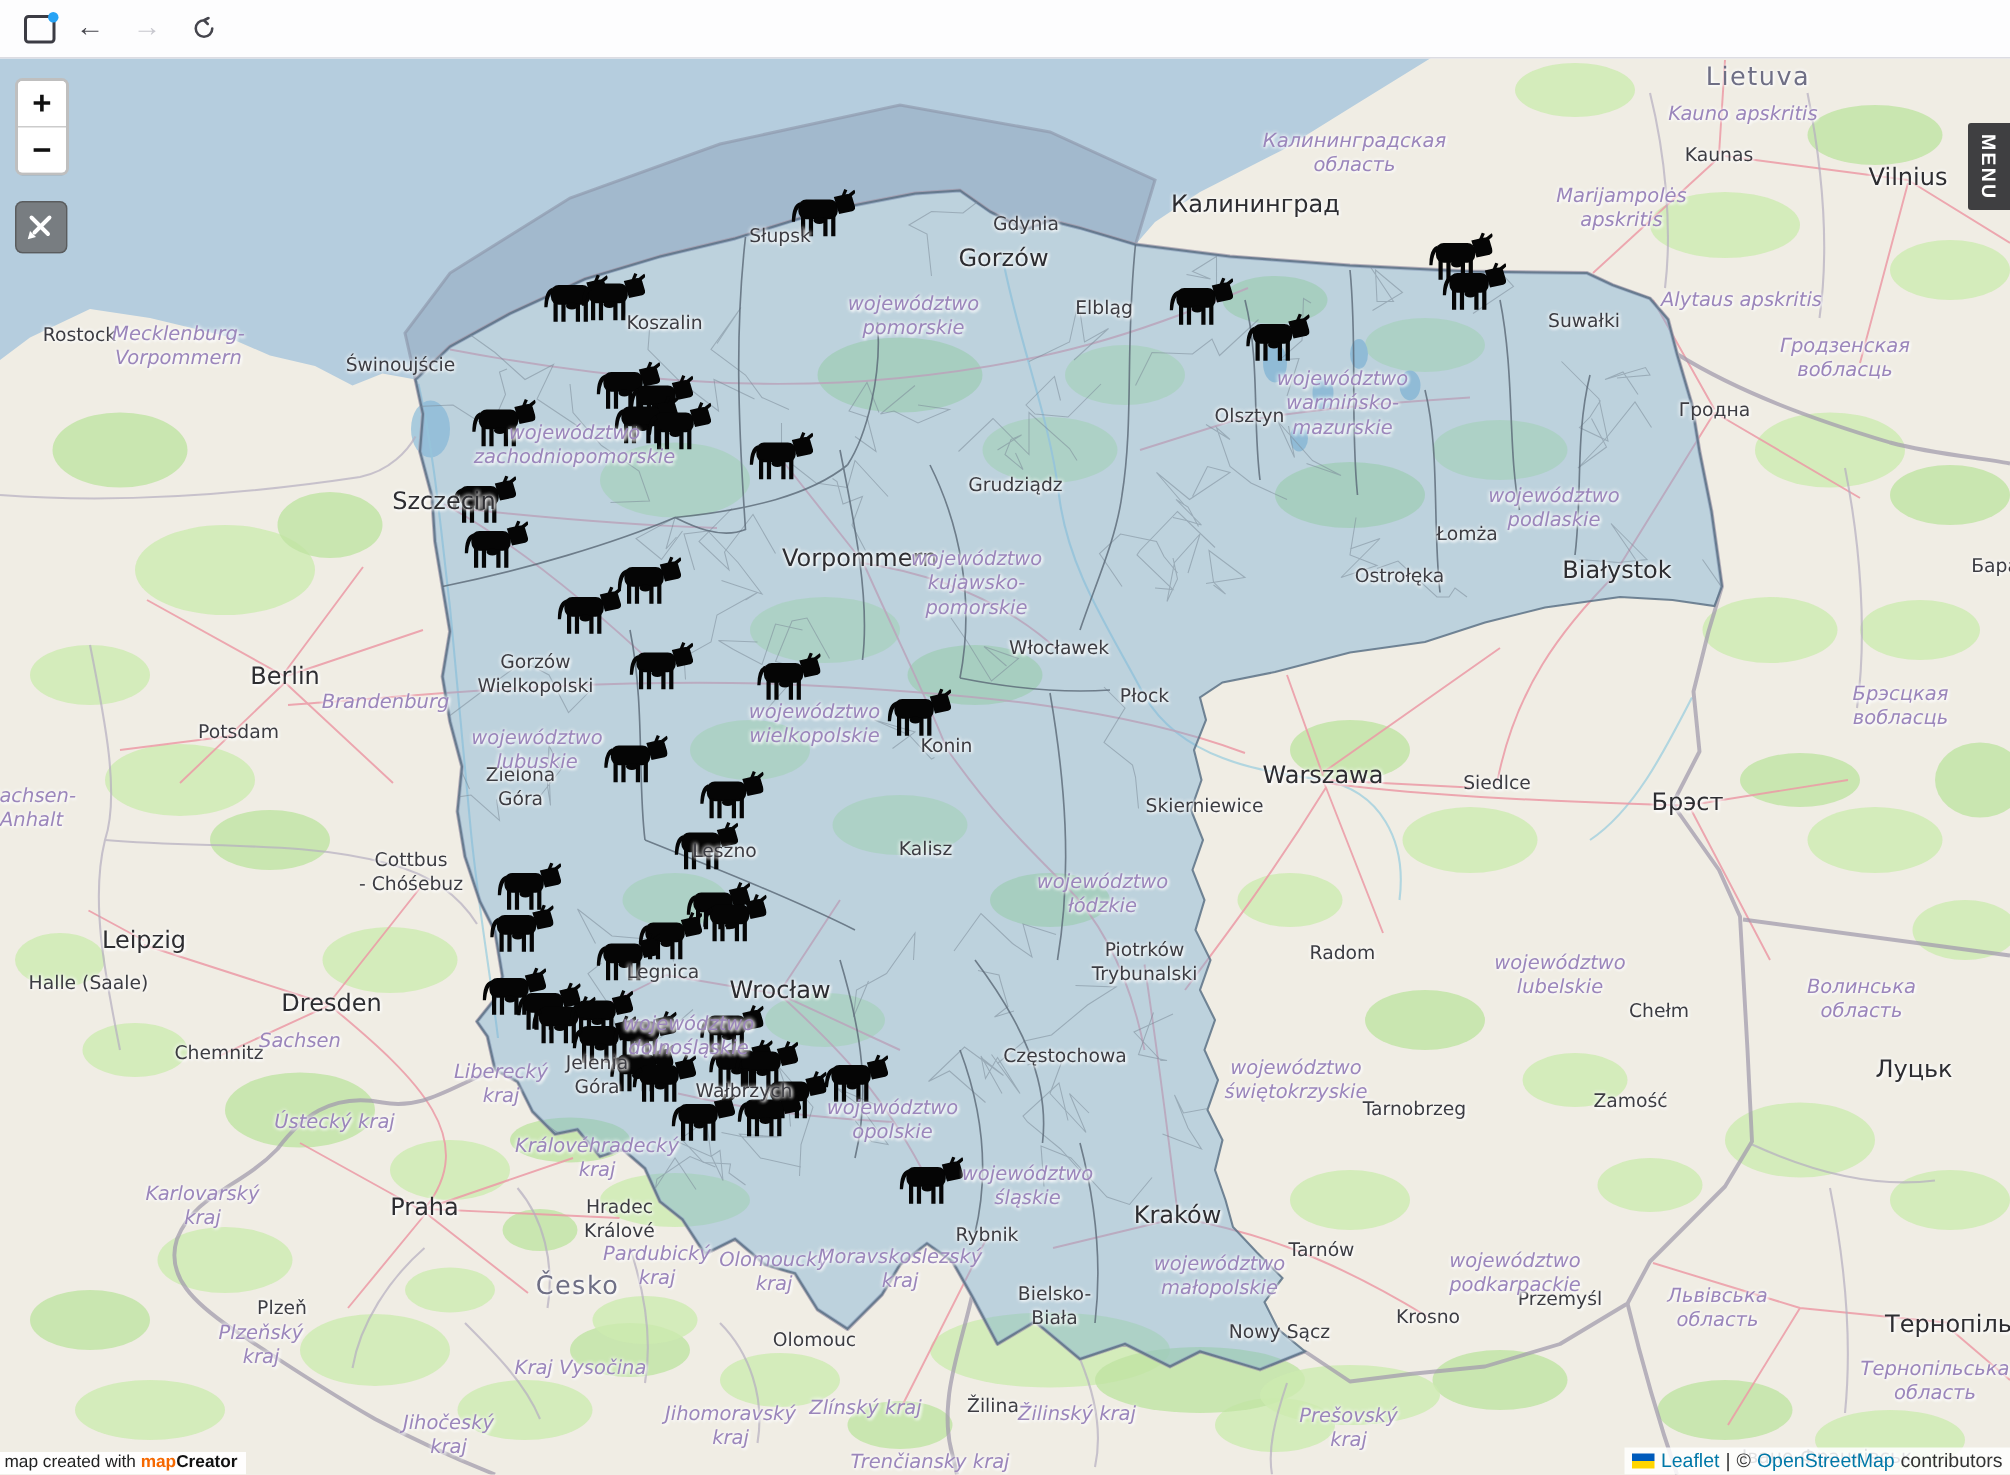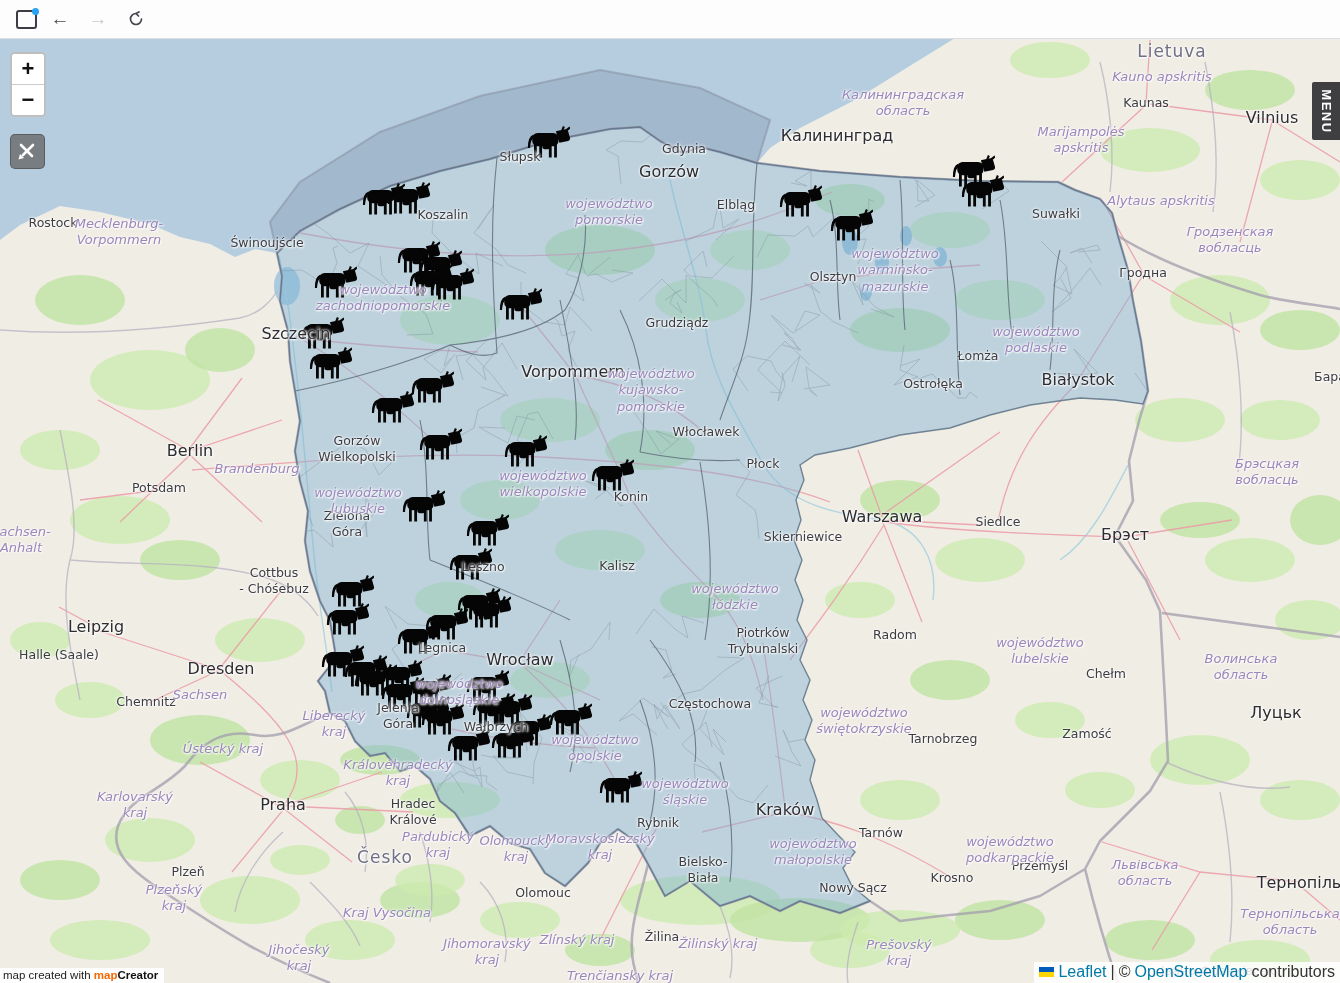--- a/index.html
+++ b/index.html
@@ -39,21 +39,21 @@
     justify-content:center;z-index:20;cursor:pointer;}
   .menutab{position:absolute;right:0;top:44px;width:28px;height:58px;background:#3f3f41;color:#fff;
     z-index:20;display:flex;align-items:center;justify-content:center;cursor:pointer;border-radius:2px 0 0 2px;}
   .menutab span{transform:rotate(90deg);font-size:13px;font-weight:bold;letter-spacing:1.5px;}
   
   .attrL{position:absolute;left:0;bottom:0;background:rgba(255,255,255,.95);padding:1px 6px 2px 3px;
     font-size:11.5px;color:#222;z-index:20;white-space:nowrap;}
   .attrL .brandmap{color:#f56800;font-weight:bold;}
   .attrL .brandcreator{color:#111;font-weight:bold;}
   .attrR{position:absolute;right:0;bottom:0;background:rgba(255,255,255,.85);padding:1px 5px 2px 5px;
-    font-size:16px;color:#333;z-index:20;display:flex;align-items:center;gap:4px;white-space:nowrap;}
+    font-size:13px;color:#333;z-index:20;display:flex;align-items:center;gap:4px;white-space:nowrap;}
   .attrR a{color:#0078a8;text-decoration:none;cursor:pointer;}
   .uaflag{display:inline-block;width:15px;height:10px;border:0;}
   .uaflag .b{height:5px;background:#005bbb;}
   .uaflag .y{height:5px;background:#ffd500;}
 </style>
 </head>
 <body>
 
 <div class="maproot">
   <svg class="base" width="1340" height="983" viewBox="0 0 1340 983">

